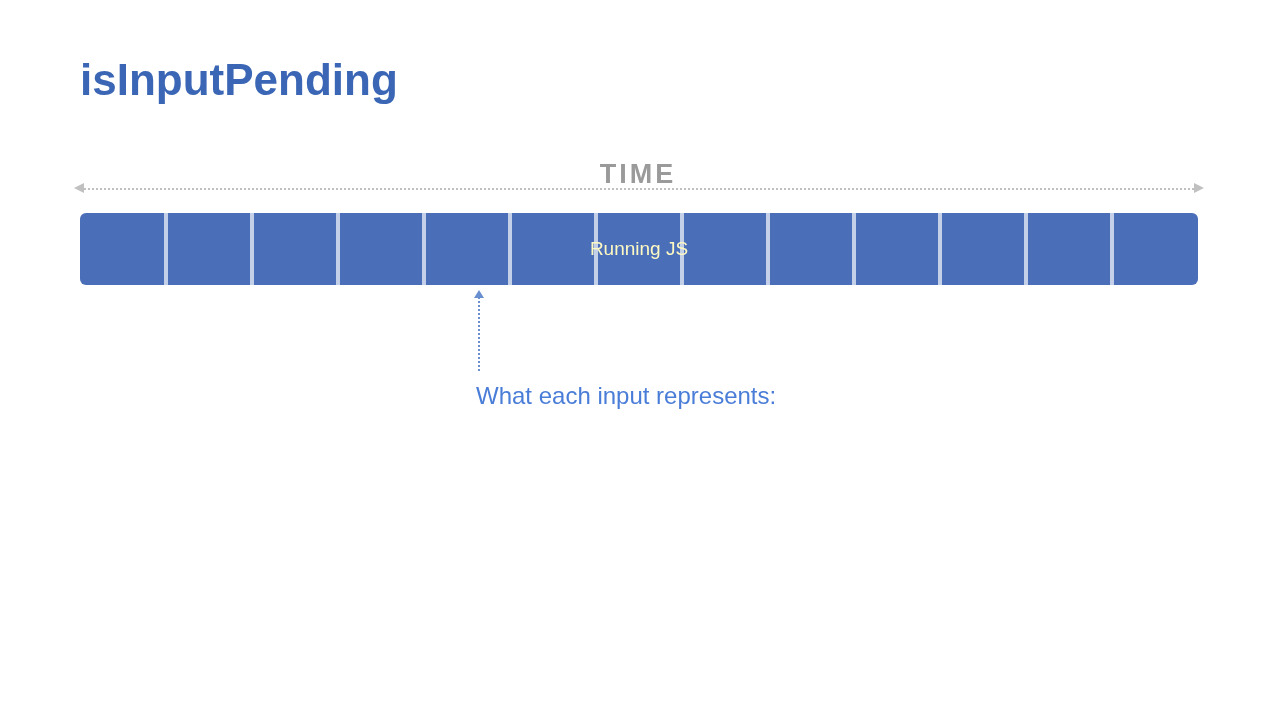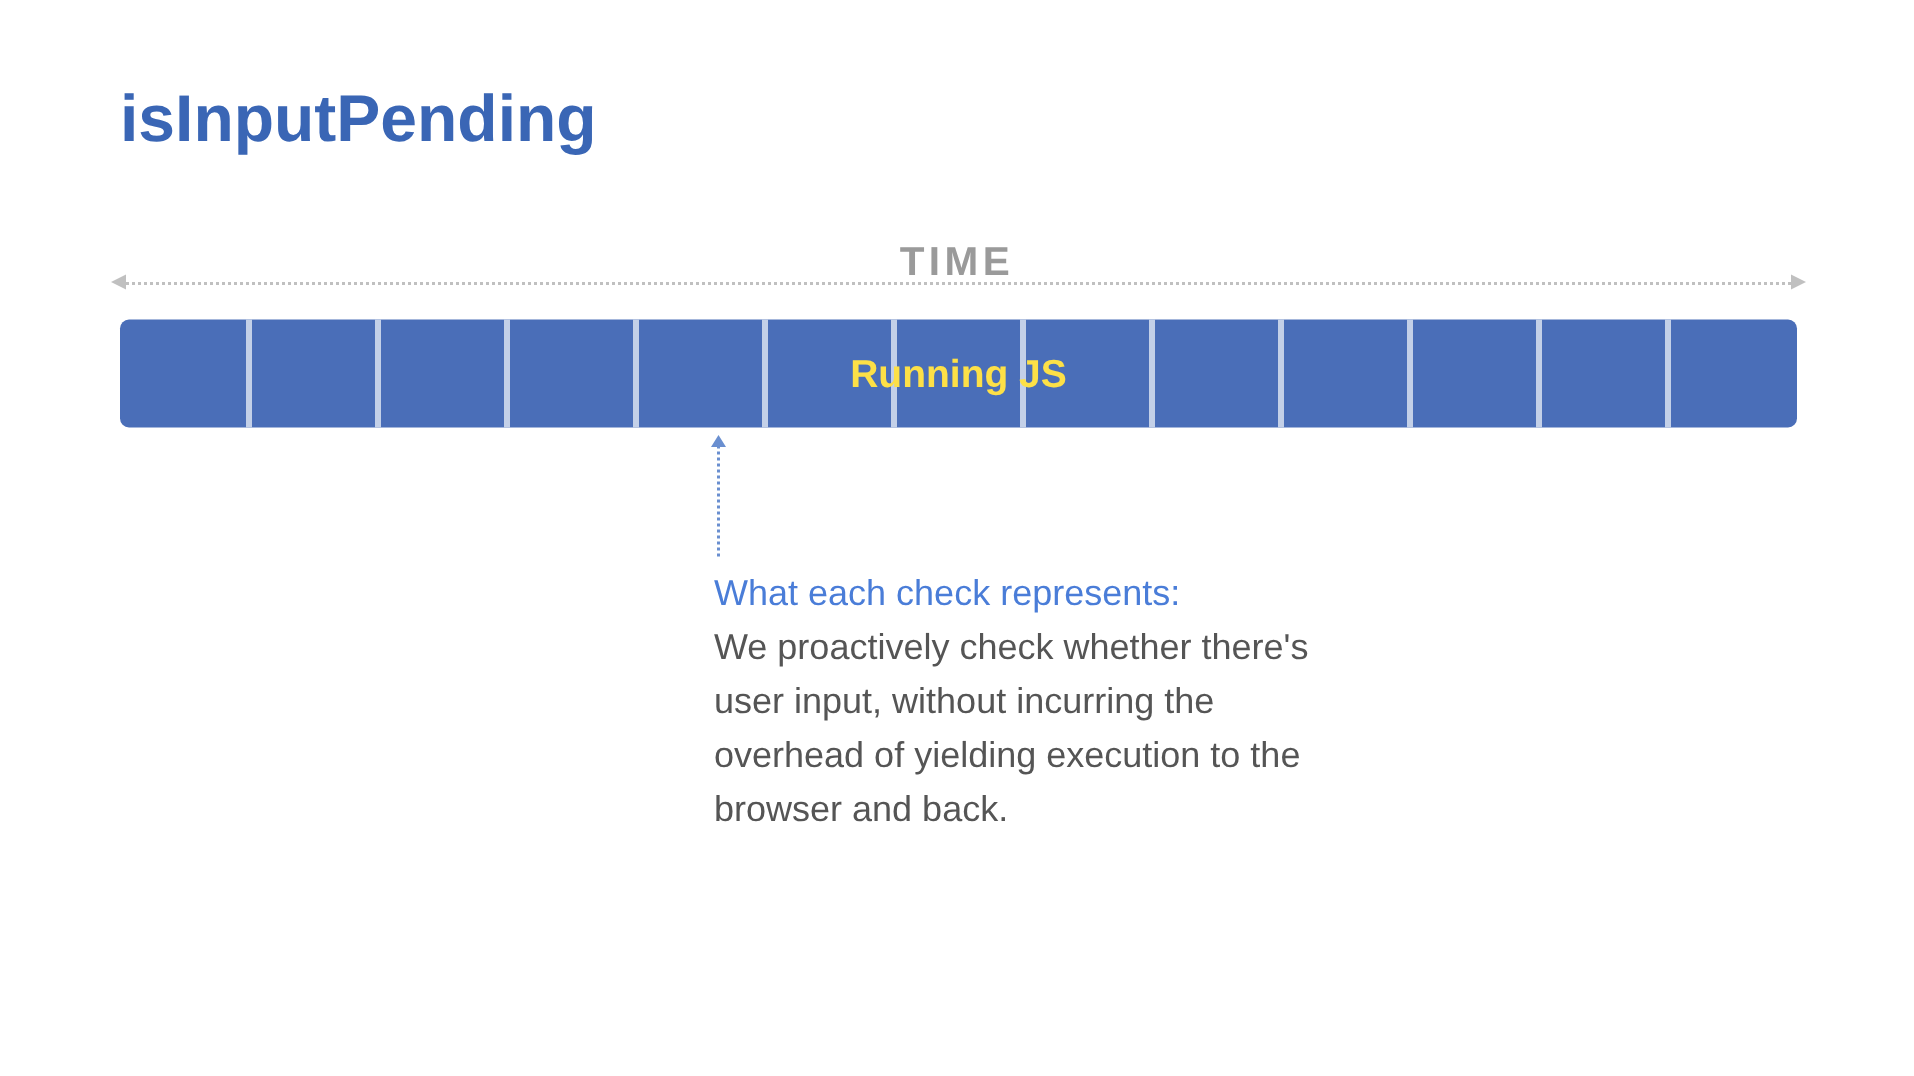--- a/index.html
+++ b/index.html
@@ -63,23 +63,23 @@
       right: 78px;
       top: 213px;
       height: 72px;
       background: #4a6eb8;
       border-radius: 6px;
       display: flex;
       align-items: center;
       justify-content: center;
     }
     .bar-label {
-      font-size: 26px;
-      font-weight: 700;
-      color: #fde047;
+      font-size: 19px;
+      font-weight: 400;
+      color: #fef9c3;
       z-index: 5;
     }
     .bar-segment {
       position: absolute;
       top: 0;
       bottom: 0;
       width: 4px;
       background: #c3d0e8;
     }
     .callout-line {
@@ -137,16 +137,15 @@
     <div class="bar-segment" style="left: 772px;"></div>
     <div class="bar-segment" style="left: 858px;"></div>
     <div class="bar-segment" style="left: 944px;"></div>
     <div class="bar-segment" style="left: 1030px;"></div>
   </div>
 
 <div class="callout-arrow"></div>
 <div class="callout-line"></div>
 
 <div class="callout-text">
-  <span class="callout-heading">What each check represents:</span>
+  <span class="callout-heading">What each input represents:</span>
   <br>
-  <span>We proactively check whether there's user input, without incurring the overhead of yielding execution to the browser and back.</span>
 </div>
 
 </body></html>

